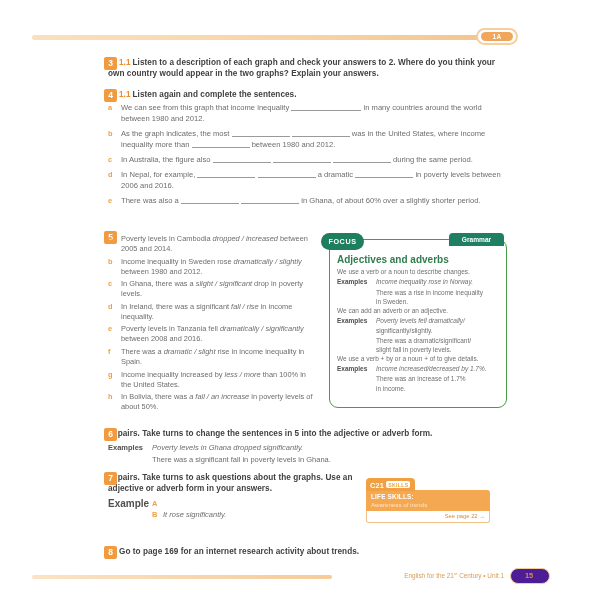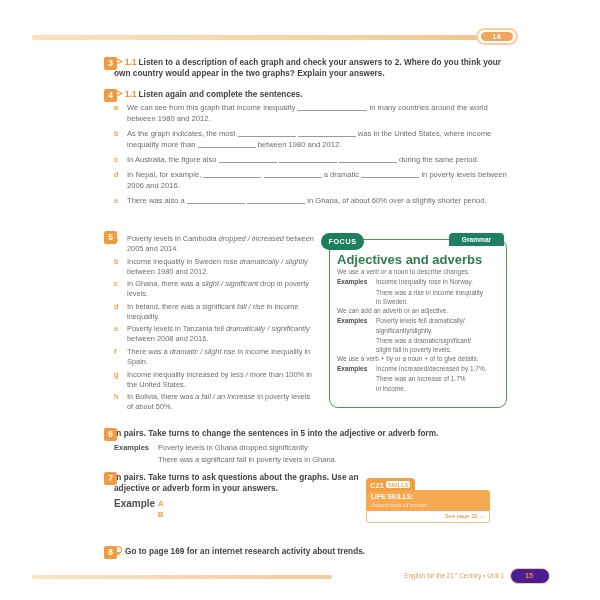--- a/index.html
+++ b/index.html
@@ -63,21 +63,21 @@
     width: 13px; height: 13px;
     background: #f29a3f;
     color: #ffffff;
     font-size: 8.5px;
     font-weight: bold;
     line-height: 13px;
     text-align: center;
     border-radius: 2px;
   }
   .ex-body {
-    margin-left: 10px;
+    margin-left: 4px;
   }
   .instr {
     font-size: 8.2px;
     font-weight: bold;
     color: #3f3f3f;
     line-height: 11.4px;
     letter-spacing: .05px;
   }
 
   
@@ -178,36 +178,36 @@
     position: absolute;
     left: 16px; top: 22px;
     width: 162px;
     font-size: 6.5px;
     line-height: 9.2px;
     color: #6f6f6f;
   }
   .focus-title {
     font-weight: bold;
     color: #2f7d4e;
-    font-size: 13px;
+    font-size: 10px;
     margin-bottom: 3px;
   }
   .focus-line { margin: 0 0 1px 0; }
   .ex-row {
     display: flex;
     margin: 0 0 1px 0;
   }
   .ex-label {
     font-weight: bold;
     color: #4f4f4f;
     width: 39px;
     flex: 0 0 39px;
     font-size: 6.5px;
   }
-  .ex-text { flex: 1; }
+  .ex-text { flex: 1; font-style: italic; }
   .ex-cont { margin-left: 39px; }
 
   
   .c21-wrap {
     position: absolute;
     left: 366px; top: 478px;
     width: 128px; height: 48px;
   }
   .c21-tab {
     position: absolute;
@@ -469,20 +469,21 @@
   <div class="ex-body">
     <div class="instr">In pairs. Take turns to ask questions about the graphs. Use an adjective or adverb form in your answers.</div>
     <div style="margin-top:4px; font-size:7.5px; line-height:10.4px; color:#6d6d6d;">
       <div class="ex-row">
         <div class="ex-label" style="width:44px; flex:0 0 44px; font-size:10px; color:#4f4f4f;">Example</div>
         <div style="width:11px; flex:0 0 11px; font-weight:bold; color:#f0a040;">A</div>
       </div>
       <div class="ex-row" style="margin-top:1px;">
         <div class="ex-label" style="width:44px; flex:0 0 44px;"></div>
         <div style="width:11px; flex:0 0 11px; font-weight:bold; color:#f0a040;">B</div>
+        <div class="ex-text">It rose significantly.</div>
       </div>
     </div>
   </div>
 </div>
 
 <div class="c21-wrap">
   <div class="c21-tab">
     <span>C21</span><span class="c21-skills-word">SKILLS</span>
   </div>
   <div class="c21-body">

